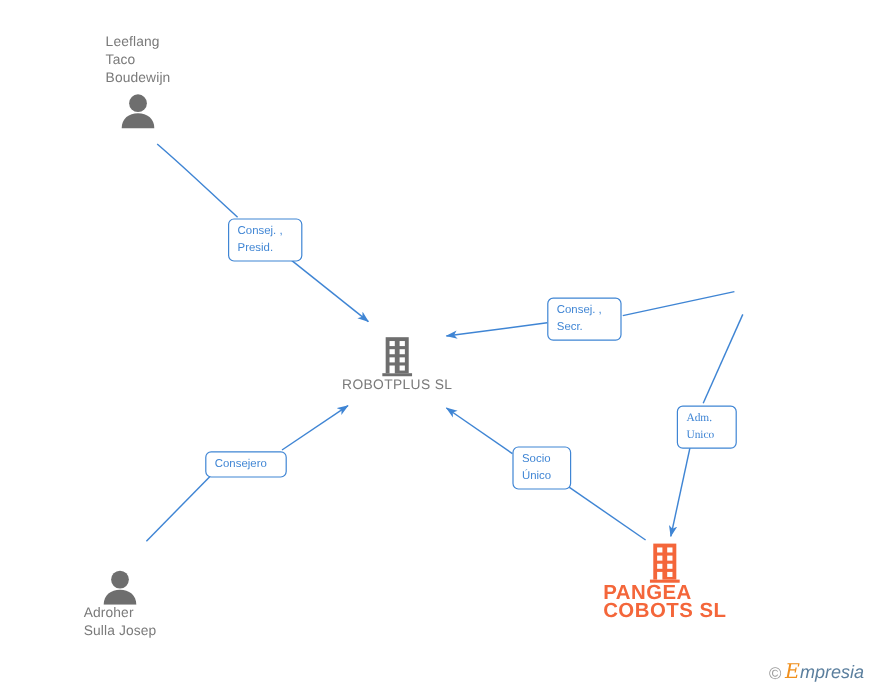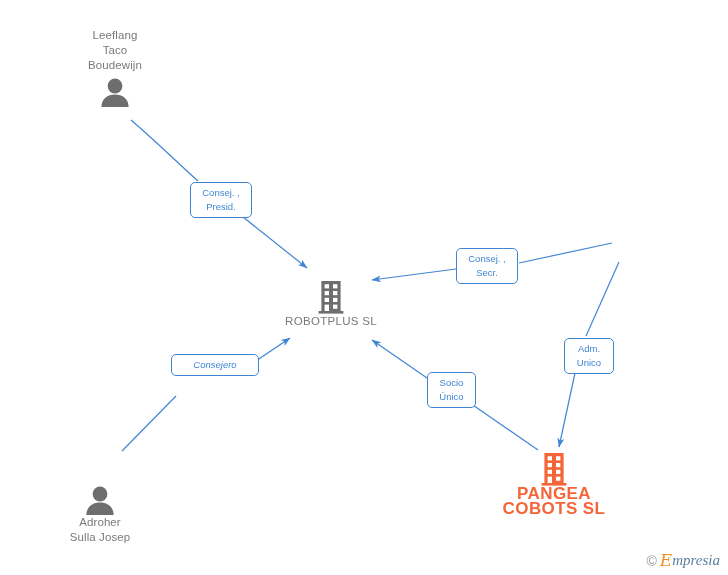--- a/index.html
+++ b/index.html
@@ -29,21 +29,20 @@
     display: flex;
     flex-direction: column;
     align-items: center;
     width: 140px;
   }
   .node .icon-wrap {
     display: block;
     line-height: 0;
   }
   .node-label {
-    text-align: center;
     font-size: 11.5px;
     line-height: 15px;
     color: #7a7a7a;
     letter-spacing: 0.1px;
     white-space: pre-line;
   }
   .node-label.company-focus {
     color: #f4663a;
     font-weight: bold;
     font-size: 17px;
@@ -57,21 +56,21 @@
   .label-below .node-label { margin-top: 0; }
 
   .edge-label {
     position: absolute;
     border: 1px solid #3f85d4;
     border-radius: 5px;
     background: #ffffff;
     color: #3f85d4;
     font-size: 9.5px;
     line-height: 14px;
-    text-align: center;
+    text-align: left;
     padding: 3px 7px;
     white-space: pre-line;
     box-sizing: border-box;
   }
   #watermark {
     position: absolute;
     right: 8px;
     bottom: 6px;
     display: flex;
     align-items: center;
@@ -83,21 +82,21 @@
     line-height: 1;
   }
   .wm-e {
     font-family: "DejaVu Serif", serif;
     font-style: italic;
     font-size: 17px;
     color: #f0901e;
     line-height: 1;
   }
   .wm-rest {
-    font-family: Liberation Serif, serif;
+    font-family: Liberation Sans, sans-serif;
     font-style: italic;
     font-size: 15px;
     color: #5b7f9e;
     line-height: 1;
     margin-left: -3px;
     text-align: center;
   }
 </style>
 </head>
 <body>
@@ -133,21 +132,21 @@
 Boudewijn</div>
     <span class="icon-wrap">
       <svg width="34" height="30" viewBox="0 0 34 30" xmlns="http://www.w3.org/2000/svg">
         <circle cx="17" cy="9" r="7.4" fill="#6e6e6e"></circle>
         <path d="M3.4,30 C3.4,21.6 9.5,17.4 17,17.4 C24.5,17.4 30.6,21.6 30.6,30 Z" fill="#6e6e6e"></path>
       </svg>
     </span>
   </div>
 
 
-  <div class="node label-below" style="left:30px; top:485px;">
+  <div class="node label-below" style="left:30px; top:474px;">
     <span class="icon-wrap">
       <svg width="34" height="30" viewBox="0 0 34 30" xmlns="http://www.w3.org/2000/svg">
         <circle cx="17" cy="9" r="7.4" fill="#6e6e6e"></circle>
         <path d="M3.4,30 C3.4,21.6 9.5,17.4 17,17.4 C24.5,17.4 30.6,21.6 30.6,30 Z" fill="#6e6e6e"></path>
       </svg>
     </span>
     <div class="node-label">Adroher
 Sulla Josep</div>
   </div>
 
@@ -187,26 +186,26 @@
     <div class="node-label company-focus">PANGEA
 COBOTS  SL</div>
   </div>
 
   <div class="edge-label" style="left:190px; top:182px; width:62px;">Consej. ,
 Presid.</div>
 
   <div class="edge-label" style="left:456px; top:248px; width:62px;">Consej. ,
 Secr.</div>
 
-  <div class="edge-label" style="left:171px; top:354px; width:88px;font-style:italic;">Consejero</div>
+  <div class="edge-label" style="left:171px; top:376px; width:68px;">Consejero</div>
 
   <div class="edge-label" style="left:427px; top:372px; width:49px;">Socio
 Único</div>
 
-  <div class="edge-label" style="left:564px; top:338px; width:50px;">Adm.
+  <div class="edge-label" style="left:564px; top:338px; width:50px;font-family:Liberation Serif, serif;">Adm.
 Unico</div>
 
   <div id="watermark">
     <span class="wm-c">©</span>
     <span class="wm-e">E</span>
     <span class="wm-rest">mpresia</span>
   </div>
 
 </div>
 

